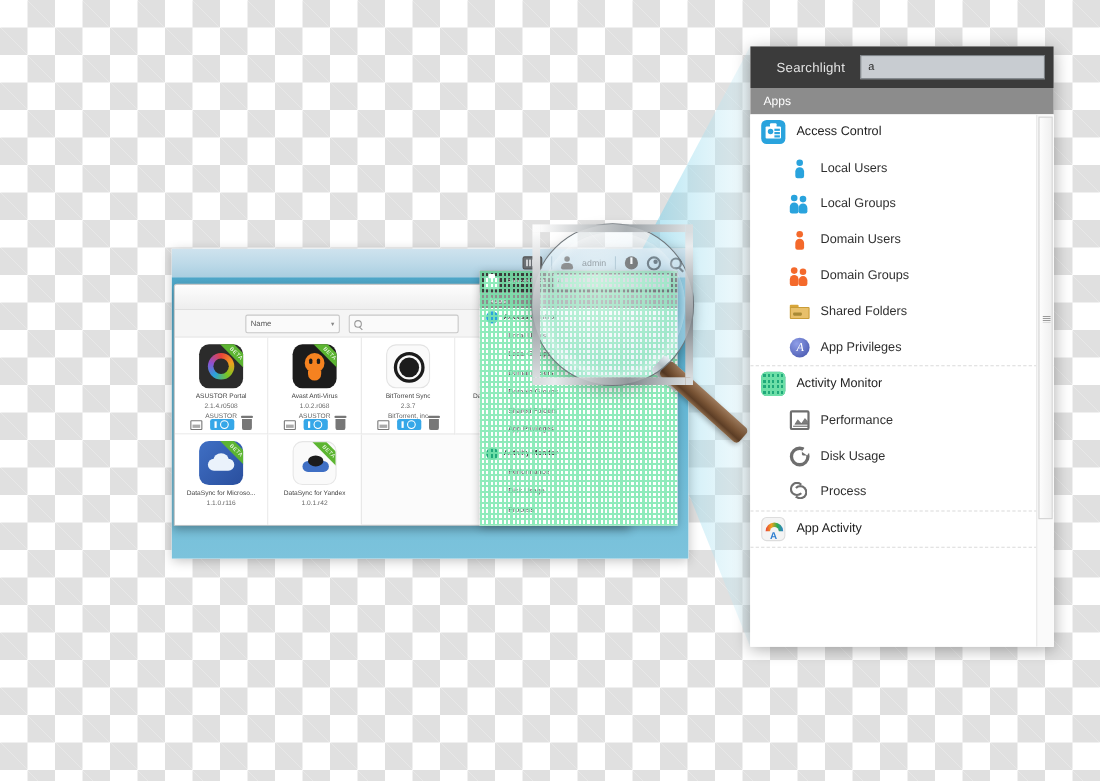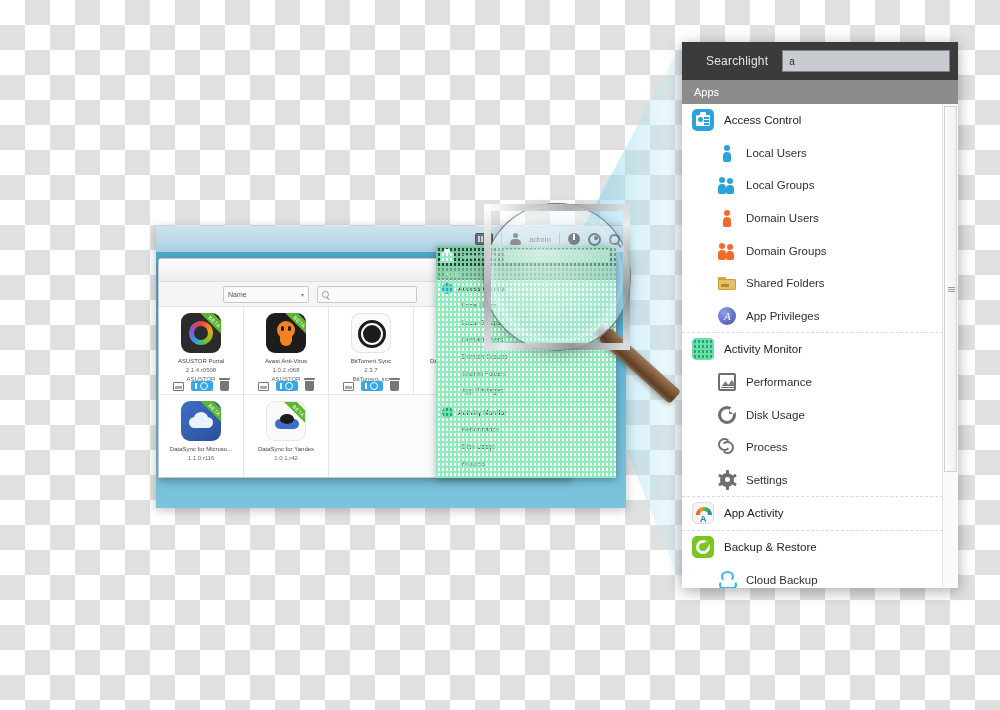--- a/index.html
+++ b/index.html
@@ -502,54 +502,32 @@
       <div class="row sub">
         <span class="ic small ic-disk">
           <span class="disk-dot"></span>
         </span>
         <span class="row-label">Disk Usage</span>
       </div>
       <div class="row sub">
         <span class="ic small ic-proc"></span>
         <span class="row-label">Process</span>
       </div>
-      <div class="row sub">
-        <span class="ic small ic-gear">
-          <span class="gear-t"></span>
-            <span class="gear-t2"></span>
-            <span class="gear-t3"></span>
-          <span class="gear-c"></span>
-            <span class="gear-hole"></span>
-        </span>
-        <span class="row-label">Settings</span>
-      </div>
     </div>
 
     <div class="grp">
       <div class="row head">
         <span class="ic ic-appcentral">
           <span class="ac-rain"></span>
             <span class="ac-a">A</span>
         </span>
         <span class="row-label">App Activity</span>
       </div>
     </div>
 
-    <div class="grp">
-      <div class="row head">
-        <span class="ic ic-backup">
-          <span class="bk-c"></span>
-        </span>
-        <span class="row-label">Backup &amp; Restore</span>
-      </div>
-      <div class="row sub">
-        <span class="ic small ic-cloud"></span>
-        <span class="row-label">Cloud Backup</span>
-      </div>
-    </div>
 
     <div class="sbar">
 
       <div class="sb-thumb">
         <span class="sb-grip"></span>
       </div>
     </div>
 
   </div>
 </div>

